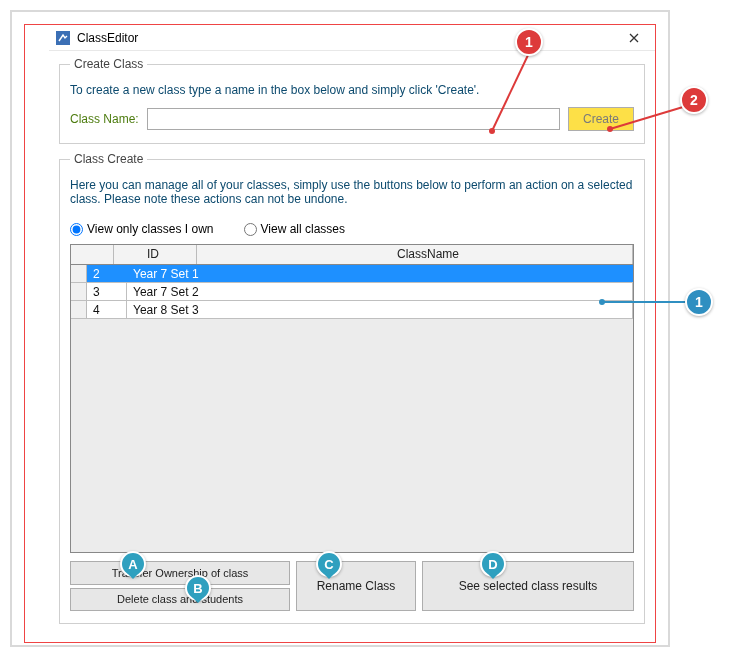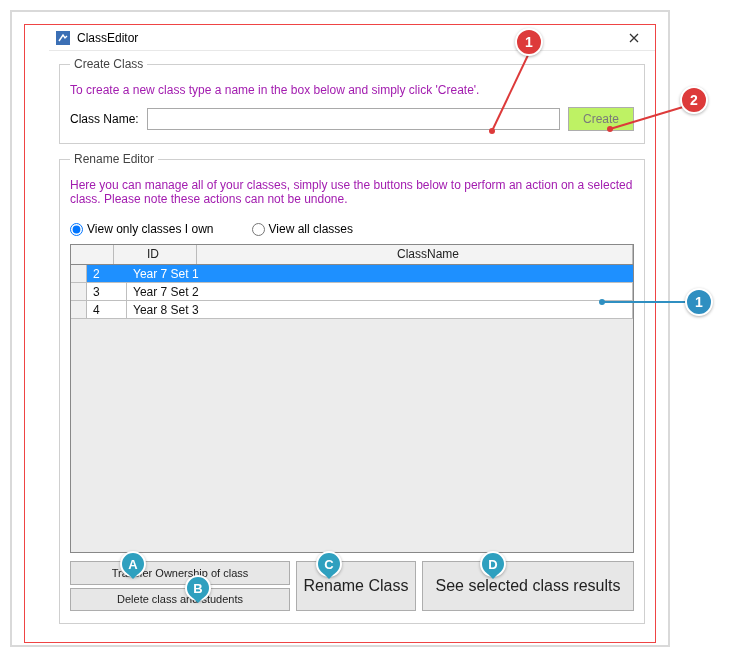--- a/index.html
+++ b/index.html
@@ -71,55 +71,55 @@
     padding: 8px 10px 12px 10px;
     font-size: 12px;
   }
   legend {
     padding: 0 4px;
     color: #444;
     font-size: 12px;
     margin-top: 43px;
   }
   .instruction {
-    color: #a21caf;
+    color: #0c4a6e;
     margin: 4px 0 10px 0;
   }
   .row {
     display: flex;
     align-items: center;
     gap: 8px;
   }
-  .label { color: #000000; }
+  .label { color: #4d7c0f; }
   input[type=text] {
     border: 1px solid #a9a9a9;
     height: 22px;
     padding: 0 4px;
     font-size: 12px;
     background: #fff;
   }
   .class-name-input { flex: 1; }
   .btn {
-    background: #bef264;
+    background: #fde047;
     border: 1px solid #adadad;
     height: 24px;
     padding: 0 14px;
     font-size: 12px;
     color: #7a7a7a;
     cursor: pointer;
   }
   .editor-fieldset {
     flex: 1;
     display: flex;
     flex-direction: column;
   }
   .radio-row {
     display: flex;
     align-items: center;
-    gap: 38px;
+    gap: 30px;
     margin: 6px 0 8px 0;
   }
   .radio-row label {
     display: flex;
     align-items: center;
     gap: 4px;
     cursor: pointer;
   }
   input[type=radio] { margin: 0; }
   .grid-wrap {
@@ -184,21 +184,21 @@
   }
   .stack {
     display: flex;
     flex-direction: column;
     gap: 3px;
     width: 220px;
   }
   .lg-btn {
     background: #e7e7e7;
     border: 1px solid #adadad;
-    font-size: 16px;
+    font-size: 12px;
     color: #222;
     cursor: pointer;
     display: flex;
     align-items: center;
     justify-content: center;
   }
   .stack .lg-btn { flex: 1; font-size: 11px; padding: 0 4px; }
   .rename-btn { width: 120px; }
   .results-btn { flex: 1; }
 
@@ -278,21 +278,21 @@
         <legend>Create Class</legend>
         <div class="instruction">To create a new class type a name in the box below and simply click 'Create'.</div>
         <div class="row">
           <span class="label">Class Name:</span>
           <input type="text" class="class-name-input" value="" style="">
           <button class="btn">Create</button>
         </div>
       </fieldset>
 
       <fieldset class="editor-fieldset">
-        <legend>Rename Editor</legend>
+        <legend>Class Create</legend>
         <div class="instruction">Here you can manage all of your classes, simply use the buttons below to perform an action on a selected class. Please note these actions can not be undone.</div>
 
         <div class="radio-row">
           <label>
             <input type="radio" name="view" checked="" style="">
             <span>View only classes I own</span>
           </label>
           <label>
             <input type="radio" name="view" style="">
             <span>View all classes</span>

